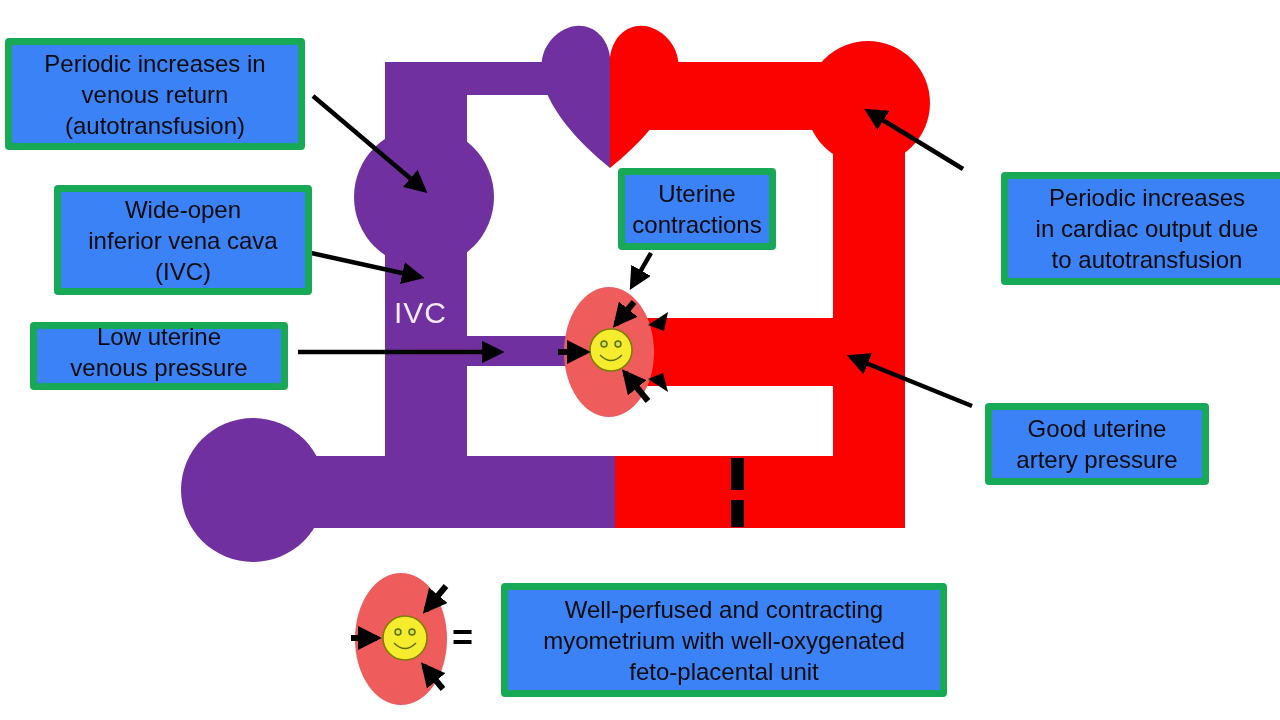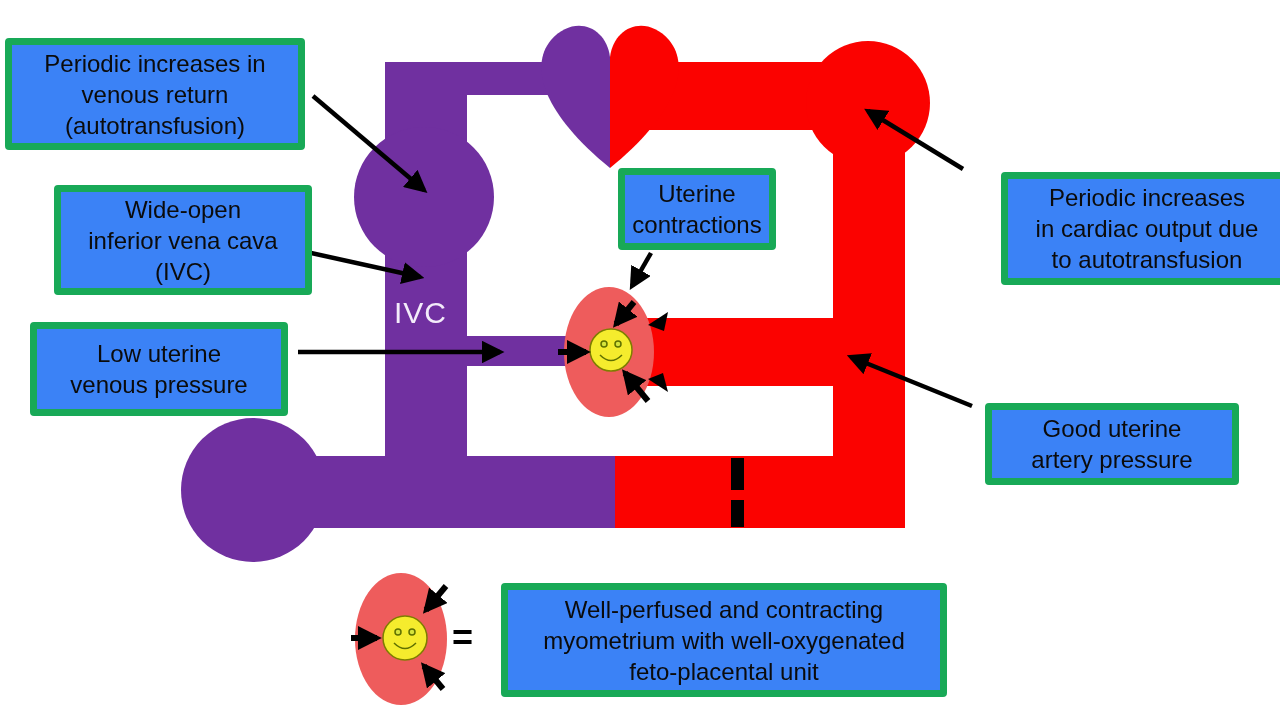--- a/index.html
+++ b/index.html
@@ -92,37 +92,37 @@
 venous return
 (autotransfusion)</div>
   </div>
 
   <div class="label-box" style="left:30px;top:185px;width:258px;height:110px;margin-left:24px;">
     <div class="txt">Wide-open
 inferior vena cava
 (IVC)</div>
   </div>
 
-  <div class="label-box" style="left:30px;top:322px;width:258px;height:94px;">
+  <div class="label-box" style="left:30px;top:322px;width:258px;height:68px;align-items:flex-end;">
     <div class="txt">Low uterine
 venous pressure</div>
   </div>
 
   <div class="label-box" style="left:618px;top:168px;width:158px;height:82px;">
     <div class="txt">Uterine
 contractions</div>
   </div>
 
   <div class="label-box" style="left:1001px;top:172px;width:292px;height:113px;">
     <div class="txt">Periodic increases
 in cardiac output due
 to autotransfusion</div>
   </div>
 
-  <div class="label-box" style="left:985px;top:403px;width:254px;height:82px;">
+  <div class="label-box" style="left:985px;top:403px;width:224px;height:82px;">
     <div class="txt">Good uterine
 artery pressure</div>
   </div>
 
   <div class="equals">=</div>
 
   <div class="label-box" style="left:501px;top:583px;width:446px;height:114px;">
     <div class="txt">Well-perfused and contracting
 myometrium with well-oxygenated
 feto-placental unit</div>

